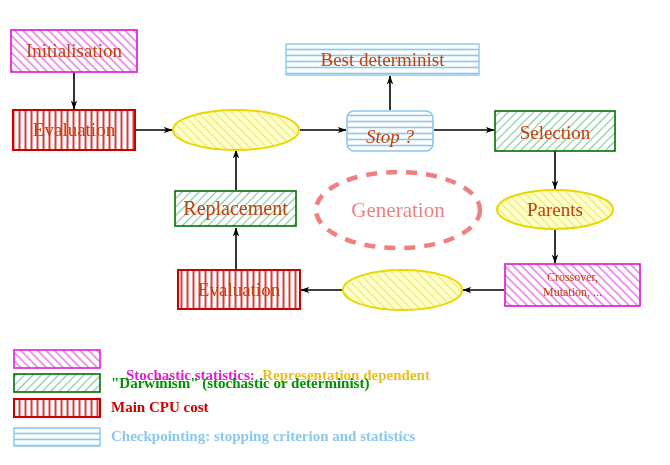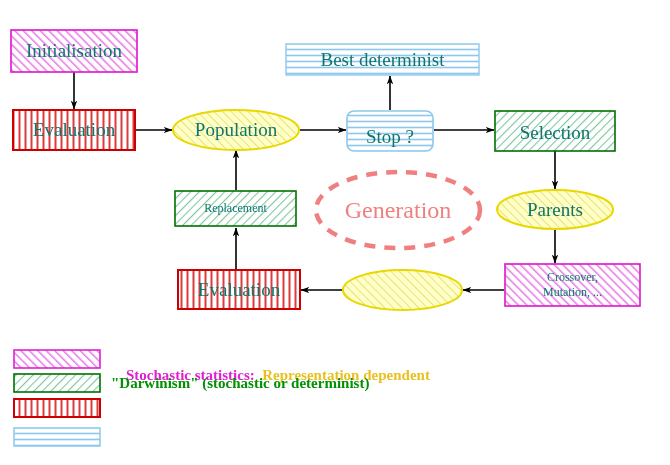--- a/index.html
+++ b/index.html
@@ -20,29 +20,29 @@
     position: absolute; left: 0; top: 0;
     width: 670px; height: 465px;
     pointer-events: none;
   }
   .node-label {
     position: absolute;
     display: flex;
     align-items: center;
     justify-content: center;
     text-align: center;
-    color: #0f766e;
+    color: #c2410c;
     font-family: "Liberation Serif", "DejaVu Serif", serif;
     white-space: pre;
     pointer-events: none;
   }
   .lbl-lg { font-size: 19px; }
-  .lbl-md { font-size: 12px; }
+  .lbl-md { font-size: 20px; }
   .lbl-sm { font-size: 12px; line-height: 15px; }
-  .lbl-gen { font-size: 24px; color: #f08080; }
+  .lbl-gen { font-size: 21px; color: #f08080; }
 
   .legend-text {
     position: absolute;
     font-family: "Liberation Serif", "DejaVu Serif", serif;
     font-size: 15px;
     font-weight: bold;
     white-space: pre;
   }
   .legend-text .part2 { font-weight: bold; }
 </style>
@@ -162,23 +162,22 @@
       <rect x="14" y="374" width="86" height="18" fill="url(#hatch-green)" stroke="#007000" stroke-width="1.6"></rect>
       <rect x="14" y="399" width="86" height="18" fill="url(#hatch-red)" stroke="#cc0000" stroke-width="2"></rect>
       <rect x="14" y="428" width="86" height="18" fill="url(#hatch-blue)" stroke="#8cc8ee" stroke-width="1.5"></rect>
     </g>
   </svg>
 
   <div class="node-label lbl-lg" style="left:11px; top:30px; width:126px; height:42px;">Initialisation</div>
 
   <div class="node-label lbl-lg" style="left:13px; top:110px; width:122px; height:40px;">Evaluation</div>
 
-  <div class="node-label lbl-lg" style="left:173px; top:110px; width:126px; height:40px;">Population</div>
-
-  <div class="node-label lbl-lg" style="left:347px; top:111px; width:86px; height:52px;">Stop ?</div>
+
+  <div class="node-label lbl-lg" style="left:347px; top:111px; width:86px; height:52px;font-style:italic;">Stop ?</div>
 
   <div class="node-label lbl-lg" style="left:286px; top:44px; width:193px; height:31px;">Best determinist</div>
 
   <div class="node-label lbl-lg" style="left:495px; top:111px; width:120px; height:44px;">Selection</div>
 
   <div class="node-label lbl-lg" style="left:497px; top:190px; width:116px; height:39px;">Parents</div>
 
   <div class="node-label lbl-sm" style="left:505px; top:264px; width:135px; height:42px;">Crossover,
 Mutation, ...</div>
 
@@ -188,15 +187,17 @@
   <div class="node-label lbl-md" style="left:175px; top:191px; width:121px; height:35px;">Replacement</div>
 
   <div class="node-label lbl-gen" style="left:316px; top:172px; width:164px; height:76px;">Generation</div>
 
   <div class="legend-text" style="left:111px; top:350px;">
     <span style="color:#e020d0;">Stochastic statistics:</span><span style="color:#e8c020;">  </span><span class="part2" style="color:#e8c020;">Representation dependent</span>
   </div>
 
   <div class="legend-text" style="left:111px; top:375px; color:#009000;">"Darwinism" (stochastic or determinist)</div>
 
-
+  <div class="legend-text" style="left:111px; top:399px; color:#d00000;">Main CPU cost</div>
+
+  <div class="legend-text" style="left:111px; top:428px; color:#8cc8ee;">Checkpointing: stopping criterion and statistics</div>
 
 </div>
 
 </body></html>

